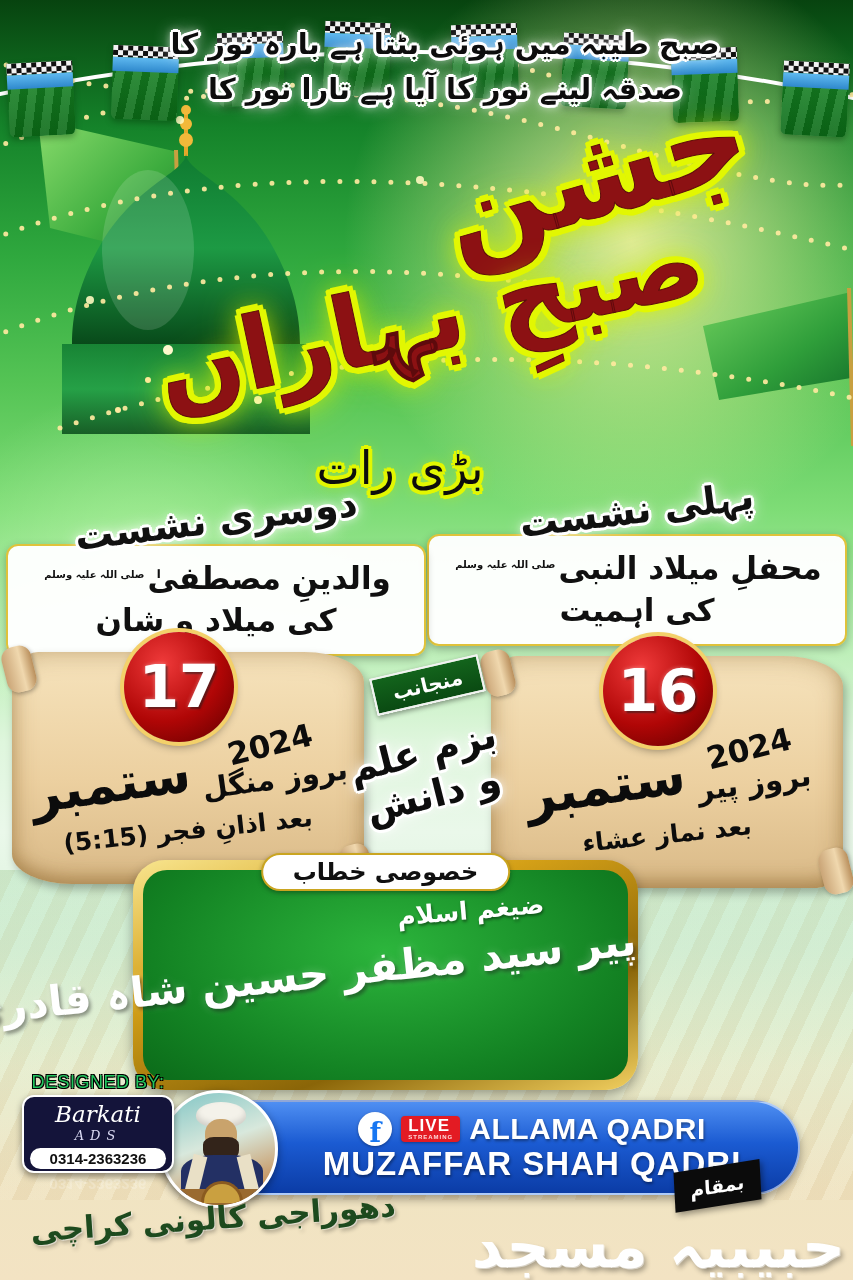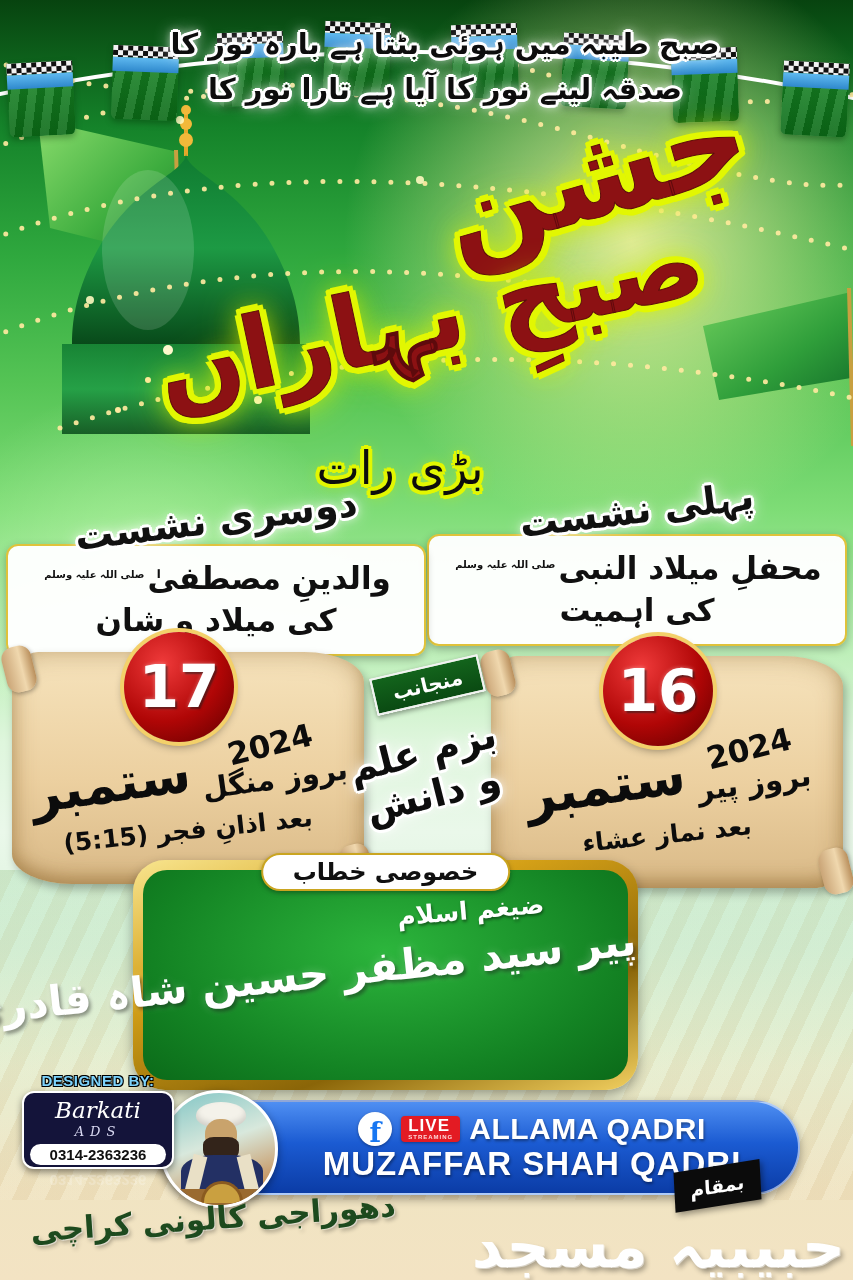--- a/index.html
+++ b/index.html
@@ -116,21 +116,21 @@
     font-size:24px; font-weight:bold; color:#101010; white-space:nowrap;
     box-shadow:0 2px 5px rgba(0,0,0,.35); }
   .banner-hon { position:absolute; top:26px; right:84px; color:#fff; font-size:25px; font-weight:bold;
     transform:rotate(-5deg); text-shadow:1px 2px 3px rgba(0,0,0,.45); }
   .banner-name { position:absolute; left:-2%; top:72px; width:104%; text-align:center; color:#fff;
     font-size:42px; font-weight:bold; transform:rotate(-6deg); white-space:nowrap;
     text-shadow:2px 3px 4px rgba(0,0,0,.4), 0 0 10px rgba(255,255,255,.25); }
 
   
   .designer { position:absolute; left:22px; top:1072px; width:152px; z-index:7; text-align:center; }
-  .designer .d-label { color:#7dd3fc; font-size:15px; font-weight:bold; letter-spacing:.5px;
+  .designer .d-label { color:#22c55e; font-size:18px; font-weight:normal; letter-spacing:.5px;
     font-family:"Liberation Sans", sans-serif;
     text-shadow:-1px -1px 0 #000,1px -1px 0 #000,-1px 1px 0 #000,1px 1px 0 #000; }
   .designer .d-box { margin-top:2px; background:#14143a; border:2px solid #fff; border-radius:12px;
     padding:4px 6px 2px; box-shadow:0 3px 7px rgba(0,0,0,.45); }
   .designer .d-name { color:#fff; font-size:23px; font-style:italic; font-family:"DejaVu Serif", serif; }
   .designer .d-sub { color:#d9d9f2; font-size:13px; font-style:italic; letter-spacing:6px;
     margin-top:1px; font-family:"DejaVu Serif", serif; }
   .designer .d-phone { background:#fff; border-radius:12px; color:#101010; font-size:15px;
     font-weight:bold; padding:2px 4px; margin-top:5px; font-family:"Liberation Sans", sans-serif; }
   .designer .d-ghost { margin-top:3px; transform:scaleY(-1); opacity:.22; color:#fff; font-size:15px;

